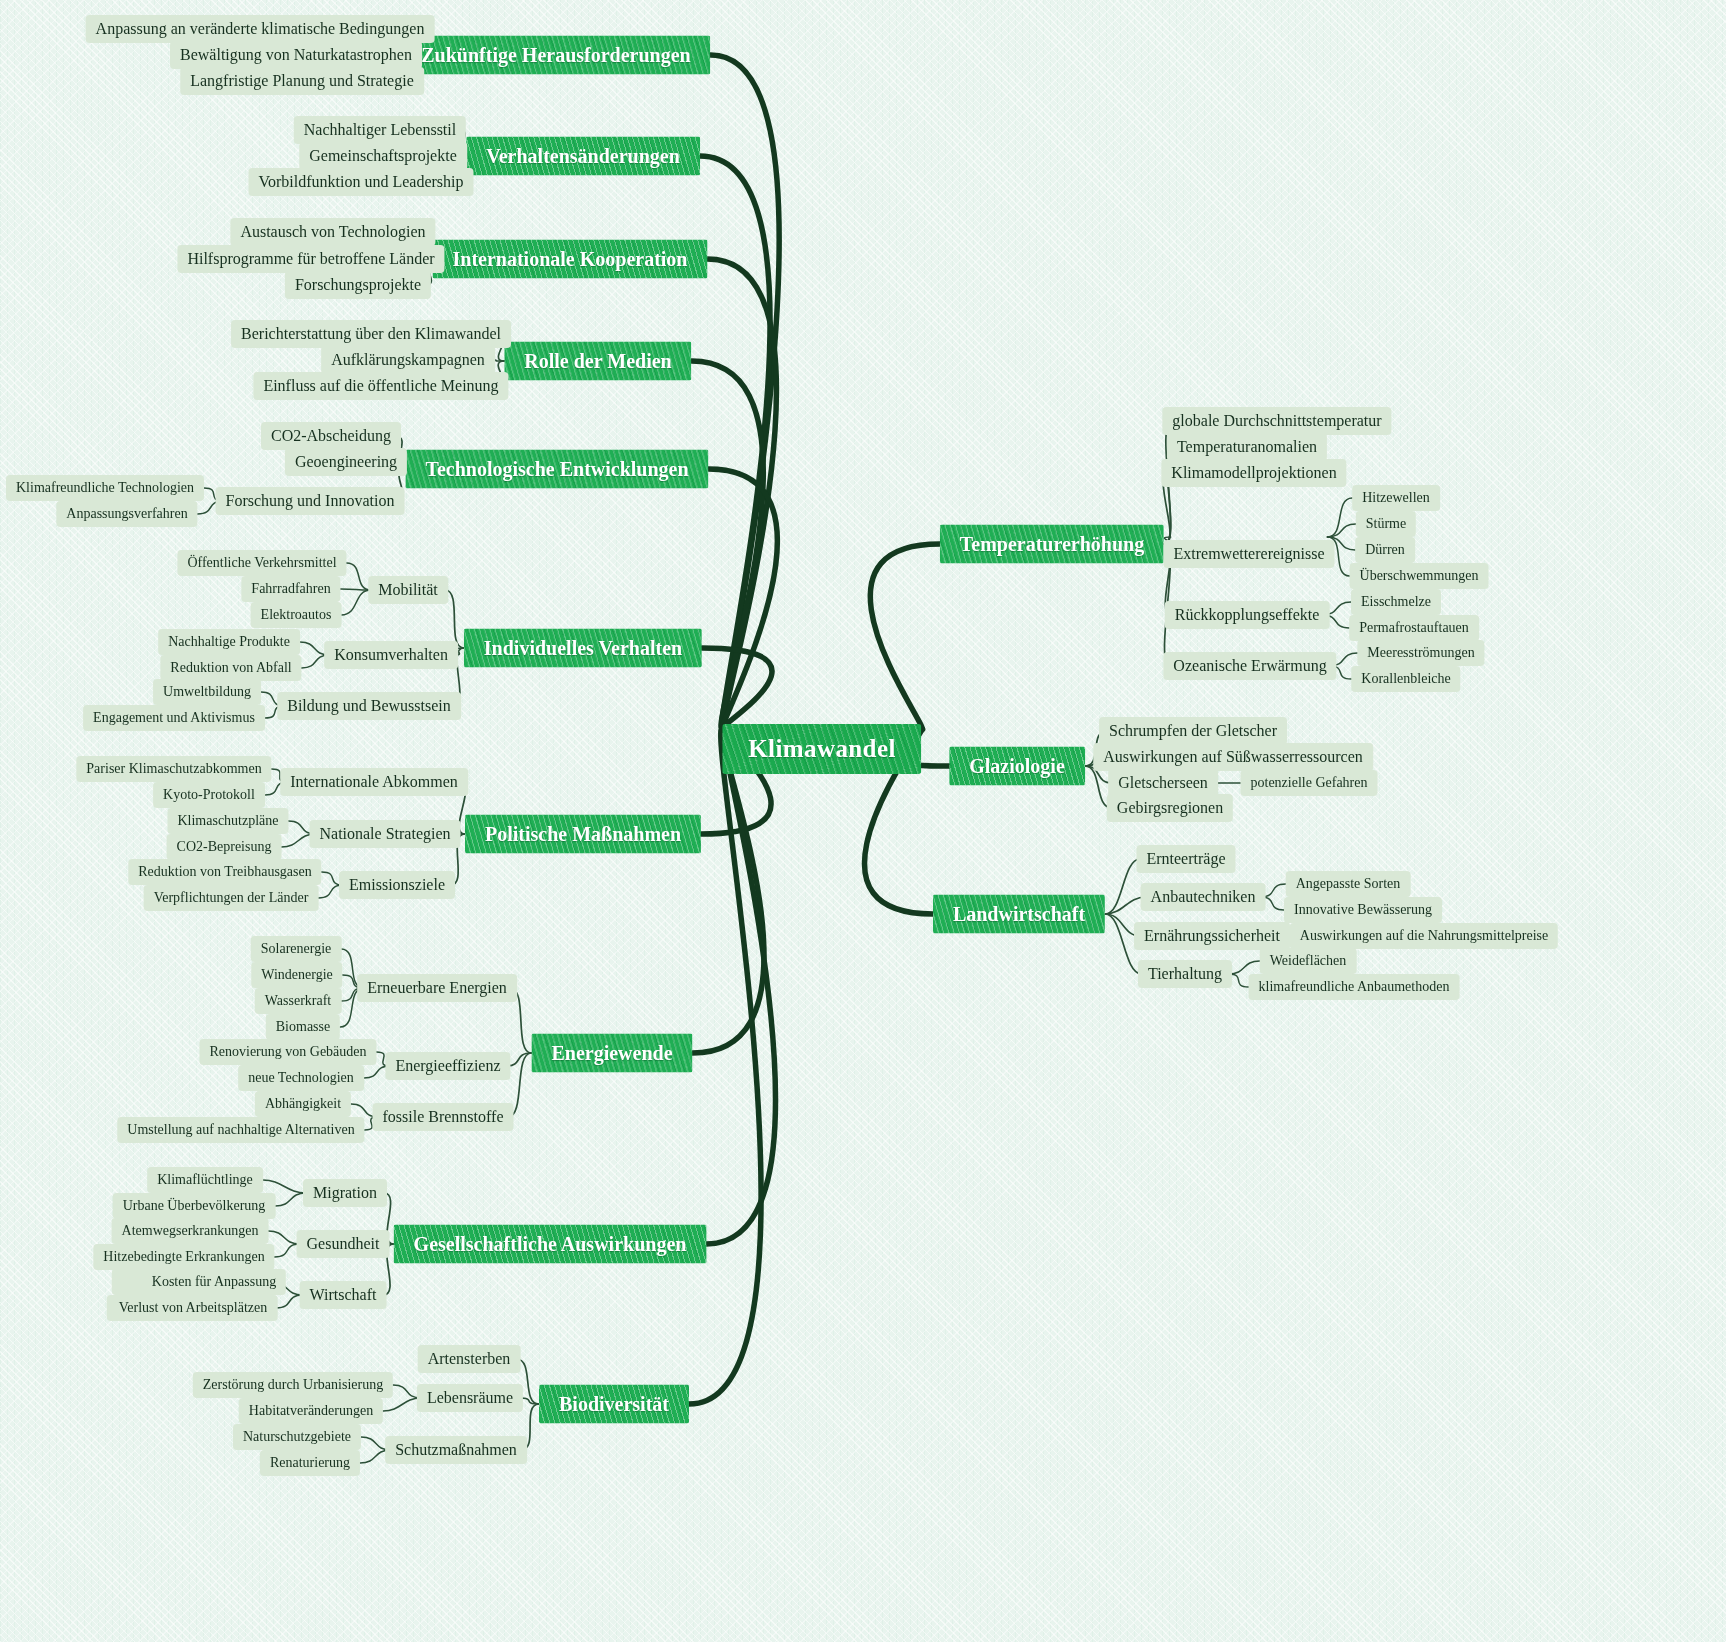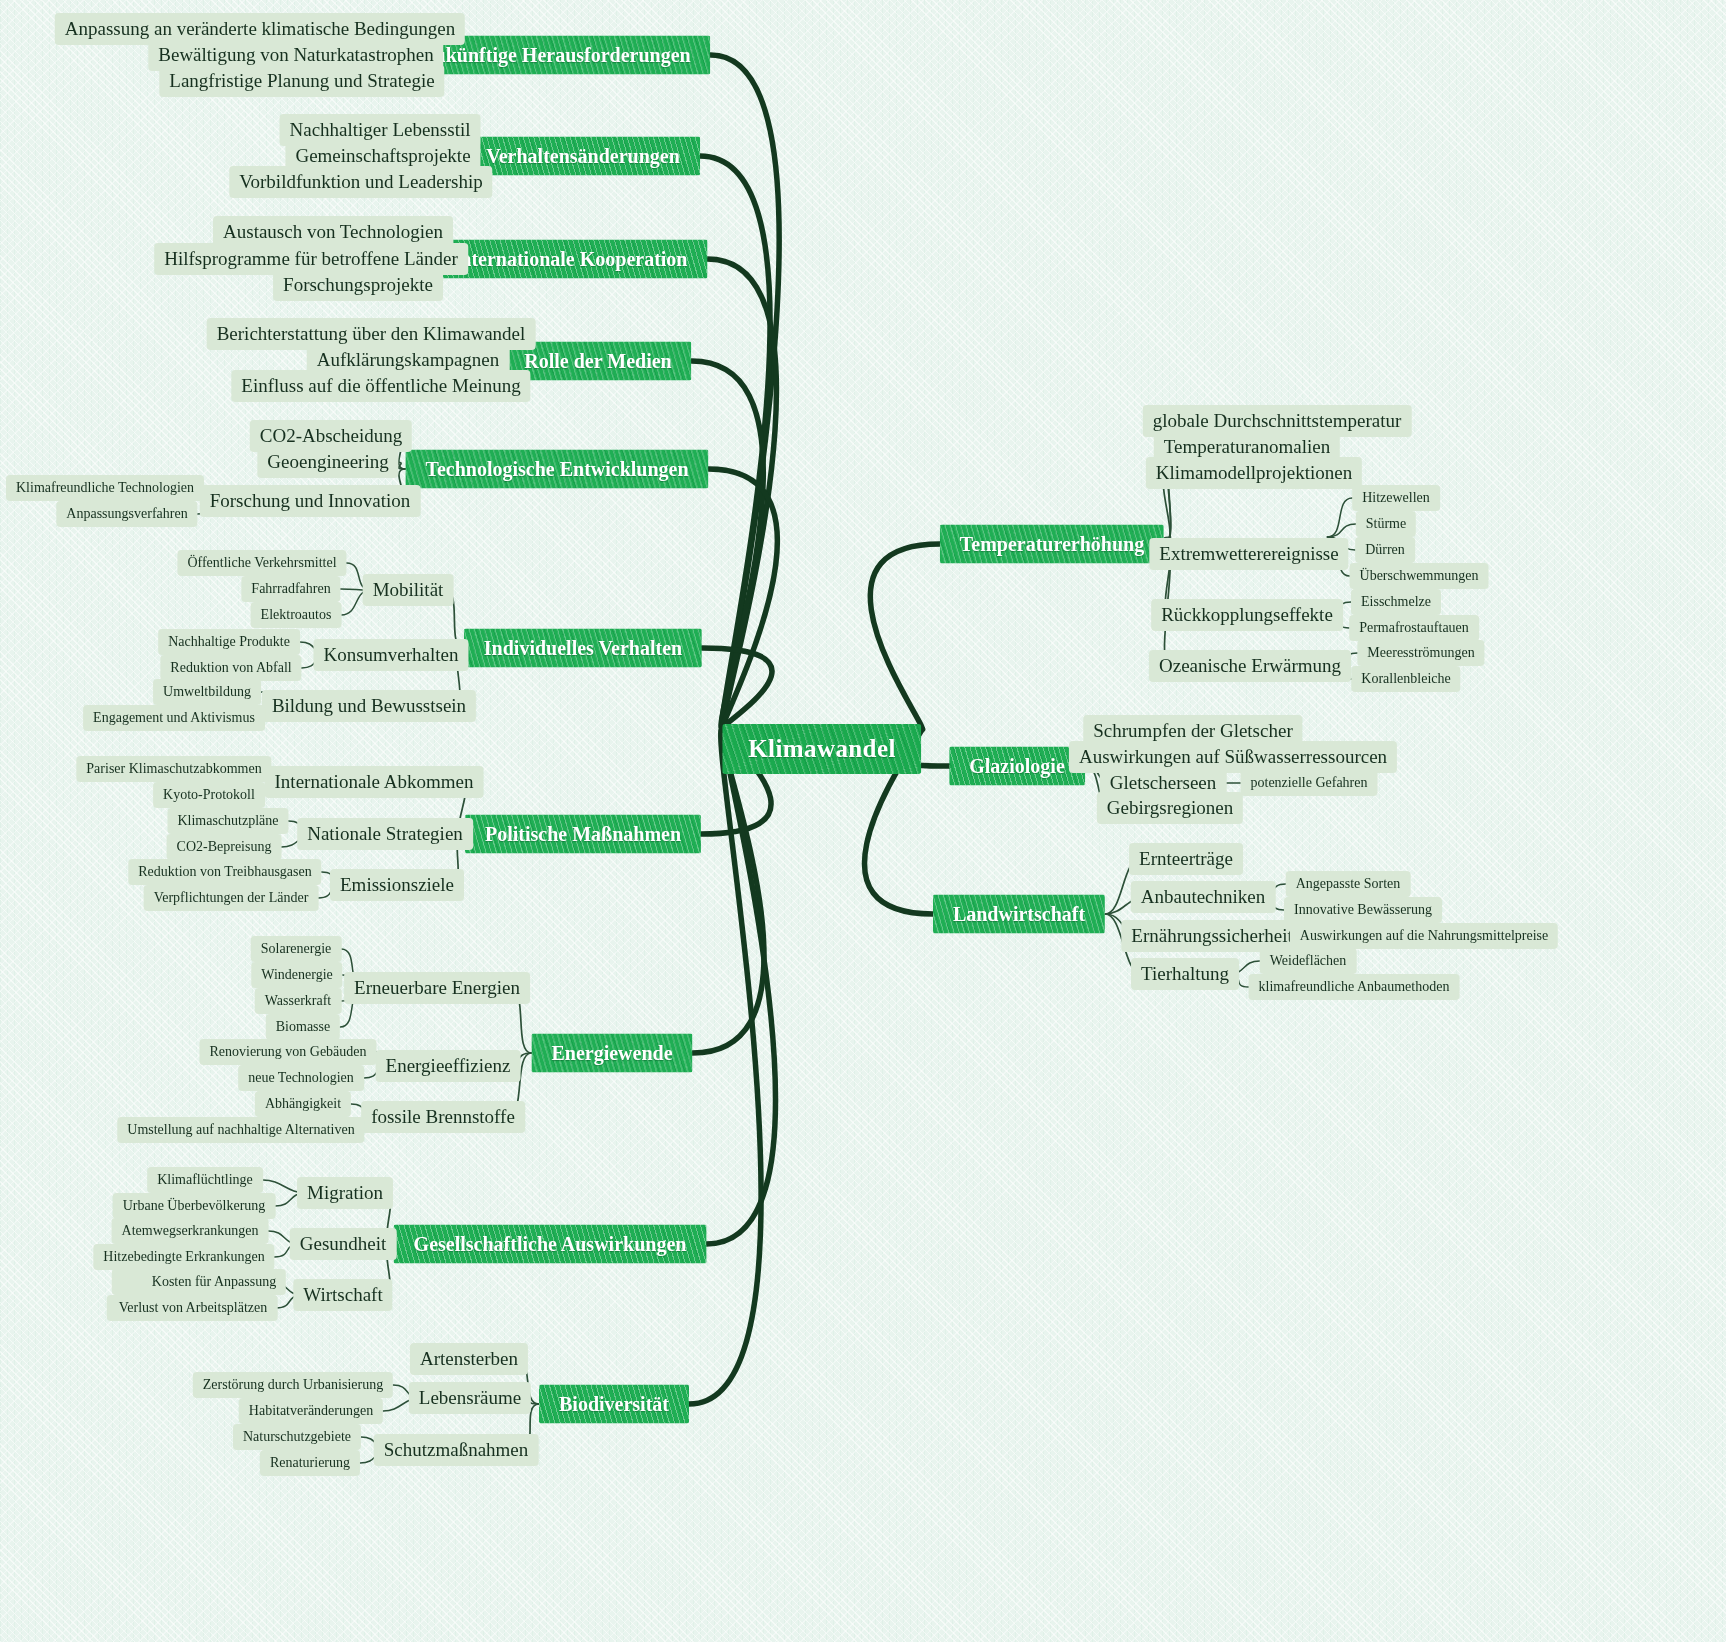--- a/index.html
+++ b/index.html
@@ -69,21 +69,21 @@
 
   
   .node.leaf {
     color: #16301f;
     font-size: 14px;
     padding: 5px 10px;
     background-color: #d9e8d6;
     border-radius: 4px;
   }
   .node.leaf.mid {
-    font-size: 19px;
+    font-size: 16px;
   }
 
   
   .mindmap-canvas { position:absolute; inset:0; }
 </style>
 </head>
 <body>
 
 <div class="mindmap-canvas">
   <svg id="edges" viewBox="0 0 1726 1642" preserveAspectRatio="none">
@@ -205,21 +205,21 @@
       <div class="node main" style="left: 570px; top: 259px;"><span>Internationale Kooperation</span></div>
       <div class="node leaf mid" style="left: 333px; top: 232px;"><span>Austausch von Technologien</span></div>
       <div class="node leaf mid" style="left: 311px; top: 259px;"><span>Hilfsprogramme für betroffene Länder</span></div>
       <div class="node leaf mid" style="left: 358px; top: 285px;"><span>Forschungsprojekte</span></div>
       <div class="node main" style="left: 598px; top: 361px;"><span>Rolle der Medien</span></div>
       <div class="node leaf mid" style="left: 371px; top: 334px;"><span>Berichterstattung über den Klimawandel</span></div>
       <div class="node leaf mid" style="left: 408px; top: 360px;"><span>Aufklärungskampagnen</span></div>
       <div class="node leaf mid" style="left: 381px; top: 386px;"><span>Einfluss auf die öffentliche Meinung</span></div>
       <div class="node main" style="left: 557px; top: 469px;"><span>Technologische Entwicklungen</span></div>
       <div class="node leaf mid" style="left: 331px; top: 436px;"><span>CO2-Abscheidung</span></div>
-      <div class="node leaf mid" style="left: 328px; top: 462px; font-family: Liberation Serif, serif;"><span>Geoengineering</span></div>
+      <div class="node leaf mid" style="left: 346px; top: 462px; font-family: Liberation Serif, serif;"><span>Geoengineering</span></div>
       <div class="node leaf mid" style="left: 310px; top: 501px;"><span>Forschung und Innovation</span></div>
       <div class="node leaf" style="left: 105px; top: 488px;"><span>Klimafreundliche Technologien</span></div>
       <div class="node leaf" style="left: 127px; top: 514px;"><span>Anpassungsverfahren</span></div>
       <div class="node main" style="left: 583px; top: 648px;"><span>Individuelles Verhalten</span></div>
       <div class="node leaf mid" style="left: 408px; top: 590px;"><span>Mobilität</span></div>
       <div class="node leaf" style="left: 262px; top: 563px;"><span>Öffentliche Verkehrsmittel</span></div>
       <div class="node leaf" style="left: 291px; top: 589px;"><span>Fahrradfahren</span></div>
       <div class="node leaf" style="left: 296px; top: 615px;"><span>Elektroautos</span></div>
       <div class="node leaf mid" style="left: 391px; top: 655px;"><span>Konsumverhalten</span></div>
       <div class="node leaf" style="left: 229px; top: 642px;"><span>Nachhaltige Produkte</span></div>

